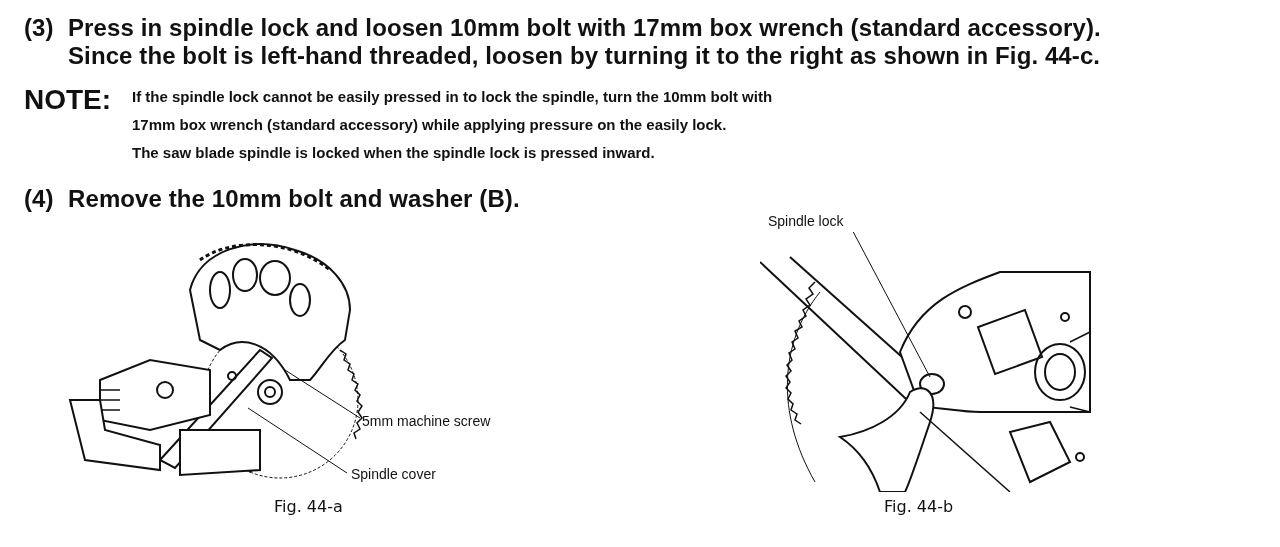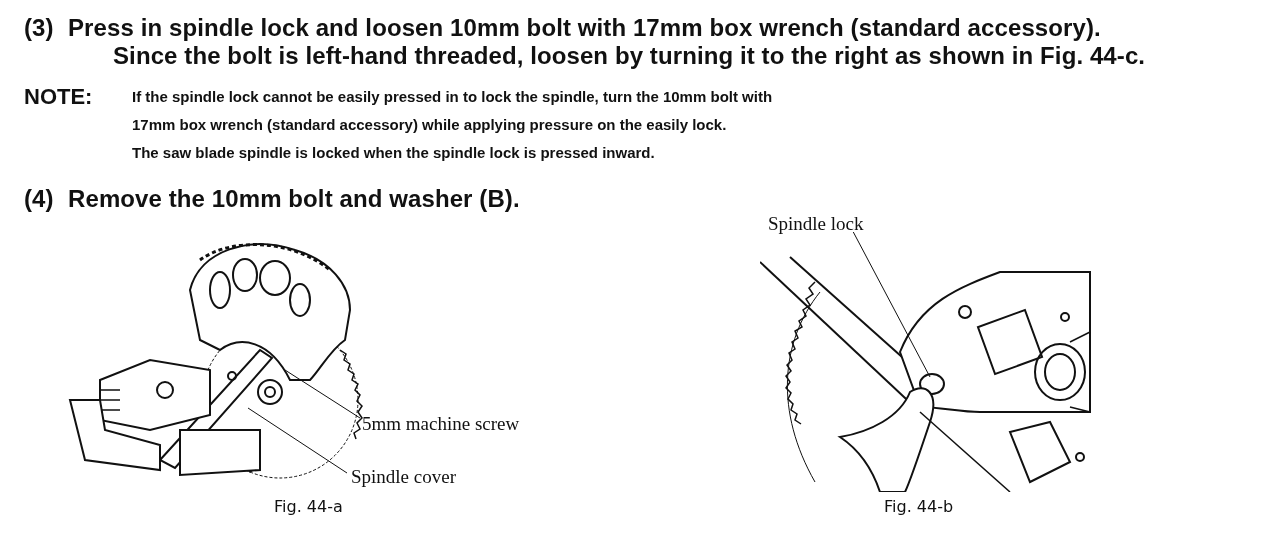--- a/index.html
+++ b/index.html
@@ -1,32 +1,32 @@
 <!DOCTYPE html>
 <html><head>
 <meta charset="utf-8">
 <style>
   html,body{margin:0;padding:0;background:#fff;}
   body{width:1280px;height:547px;position:relative;overflow:hidden;color:#111;font-family:"Liberation Sans",sans-serif;}
   .line{position:absolute;white-space:nowrap;}
   .step{font-size:24px;letter-spacing:0.1px;font-weight:bold;}
   .num{display:inline-block;width:44px;}
-  .note-label{position:absolute;left:24px;top:84px;font-size:22px;font-weight:bold;}
+  .note-label{position:absolute;left:24px;top:84px;font-size:28px;font-weight:bold;}
   .note{font-size:15px;font-weight:bold;}
   .cap{font-family:"DejaVu Sans",sans-serif;font-size:16px;position:absolute;white-space:nowrap;}
-  .lbl{font-family:Liberation Serif, serif;font-size:19px;position:absolute;white-space:nowrap;}
+  .lbl{font-family:Liberation Sans, sans-serif;font-size:14px;position:absolute;white-space:nowrap;}
   svg{position:absolute;}
 </style>
 </head>
 <body>
 
 <div class="line step" style="left:24px;top:14px;">
   <span class="num">(3)</span><span>Press in spindle lock and loosen 10mm bolt with 17mm box wrench (standard accessory).</span>
 </div>
-<div class="line step" style="left:68px;top:42px;margin-left:45px;">Since the bolt is left-hand threaded, loosen by turning it to the right as shown in Fig. 44-c.</div>
+<div class="line step" style="left:68px;top:42px;">Since the bolt is left-hand threaded, loosen by turning it to the right as shown in Fig. 44-c.</div>
 
 <div class="note-label">NOTE:</div>
 <div class="line note" style="left:132px;top:88px;">If the spindle lock cannot be easily pressed in to lock the spindle, turn the 10mm bolt with</div>
 <div class="line note" style="left:132px;top:116px;">17mm box wrench (standard accessory) while applying pressure on the easily lock.</div>
 <div class="line note" style="left:132px;top:144px;">The saw blade spindle is locked when the spindle lock is pressed inward.</div>
 
 <div class="line step" style="left:24px;top:185px;">
   <span class="num">(4)</span><span>Remove the 10mm bolt and washer (B).</span>
 </div>
 

